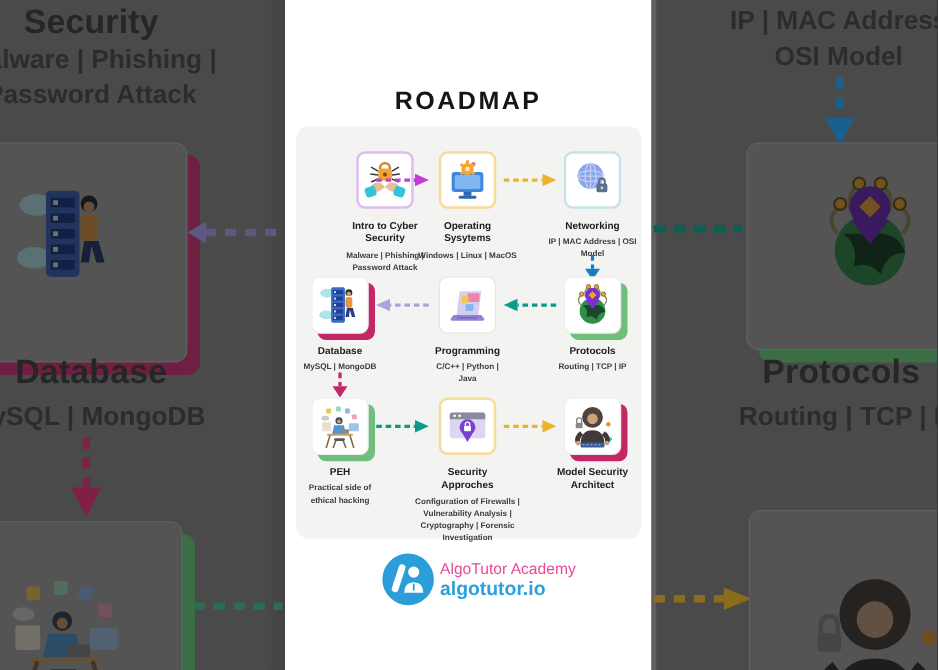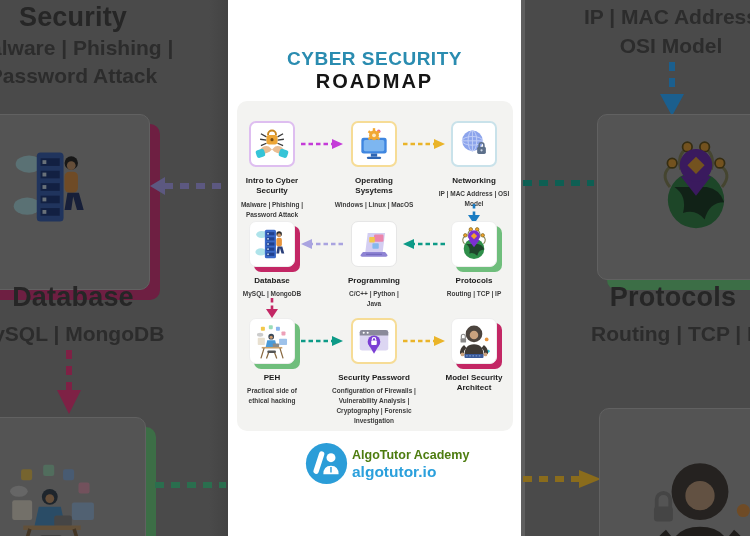--- a/index.html
+++ b/index.html
@@ -54,21 +54,21 @@
   
   .c-bgper{stroke:#5c5880;} .f-bgper{fill:#5c5880;}
   .c-bgcri{stroke:#7e2145;} .f-bgcri{fill:#7e2145;}
   .c-bgblu{stroke:#1b5f8e;} .f-bgblu{fill:#1b5f8e;}
   .c-bgtea{stroke:#0e5f53;}
   .c-bggrn{stroke:#2a6e4e;}
   .c-bgamb{stroke:#8a6c1c;} .f-bgamb{fill:#8a6c1c;}
   .bgln{fill:none;stroke-width:6;stroke-dasharray:9 7;}
   
   .footer-logo{position:absolute;left:77px;top:442px;width:43px;height:43px;}
-  .brand{position:absolute;left:124px;top:448px;font-size:12.5px;font-weight:bold;color:#4d7c0f;}
+  .brand{position:absolute;left:124px;top:448px;font-size:12.5px;font-weight:normal;color:#ec4899;}
   .site{position:absolute;left:124px;top:463px;font-size:15.5px;font-weight:bold;color:#2ba0dc;}
   .defs{position:absolute;width:0;height:0;overflow:hidden;}
 </style>
 </head>
 <body>
 
 <svg class="defs" aria-hidden="true">
   <defs>
     <symbol id="ic-intro" viewBox="0 0 48 48">
       <path d="M17 15 L10 11 M17 19 L9 18 M17 23 L10 26 M31 15 L38 11 M31 19 L39 18 M31 23 L38 26" stroke="#3a3a3a" stroke-width="1.6"></path>
@@ -274,26 +274,25 @@
       <polygon class="f-bgamb" points="58,2 80,11 58,20"></polygon>
     </svg>
     <div class="bg-card" style="left:78px;top:408px;width:200px;height:200px;padding-top:42px;">
       <svg width="130" height="130">
           <use href="#ic-arch"></use>
         </svg>
     </div>
   </section>
 
   <main class="poster">
-    <div class="ttl1">CYBER SECURITY</div>
     <div class="ttl2">ROADMAP</div>
 
     <div class="grid-panel"></div>
 
-    <div class="node" style="left:0;top:121px;">
+    <div class="node" style="left:0;top:121px;padding-left:36px;">
       <div class="iconbox b-lav">
         <svg width="38" height="38">
             <use href="#ic-intro"></use>
           </svg>
       </div>
       <div class="n-title">Intro to Cyber Security</div>
       <div class="n-sub">Malware | Phishing | Password Attack</div>
     </div>
     <svg class="arrow" style="left:71px;top:138px;" width="46" height="12">
       <line class="ln c-mag" x1="2" y1="6" x2="33" y2="6"></line>
@@ -378,21 +377,21 @@
     <svg class="arrow" style="left:71px;top:335px;" width="46" height="12">
       <line class="ln c-tea" x1="2" y1="6" x2="33" y2="6"></line>
         <polygon class="f-tea" points="33,1 44,6 33,11"></polygon>
     </svg>
     <div class="node" style="left:94px;top:318px;width:104px;">
       <div class="iconbox b-yel">
         <svg width="38" height="38">
             <use href="#ic-sec"></use>
           </svg>
       </div>
-      <div class="n-title">Security Password</div>
+      <div class="n-title">Security Approches</div>
       <div class="n-sub sub-wide">Configuration of Firewalls | Vulnerability Analysis | Cryptography | Forensic Investigation</div>
     </div>
     <svg class="arrow" style="left:173px;top:335px;" width="46" height="12">
       <line class="ln c-amb" x1="2" y1="6" x2="33" y2="6"></line>
         <polygon class="f-amb" points="33,1 44,6 33,11"></polygon>
     </svg>
     <div class="node" style="left:198px;top:318px;width:96px;">
       <div class="iconbox b-crim">
         <svg width="38" height="38">
             <use href="#ic-arch"></use>

